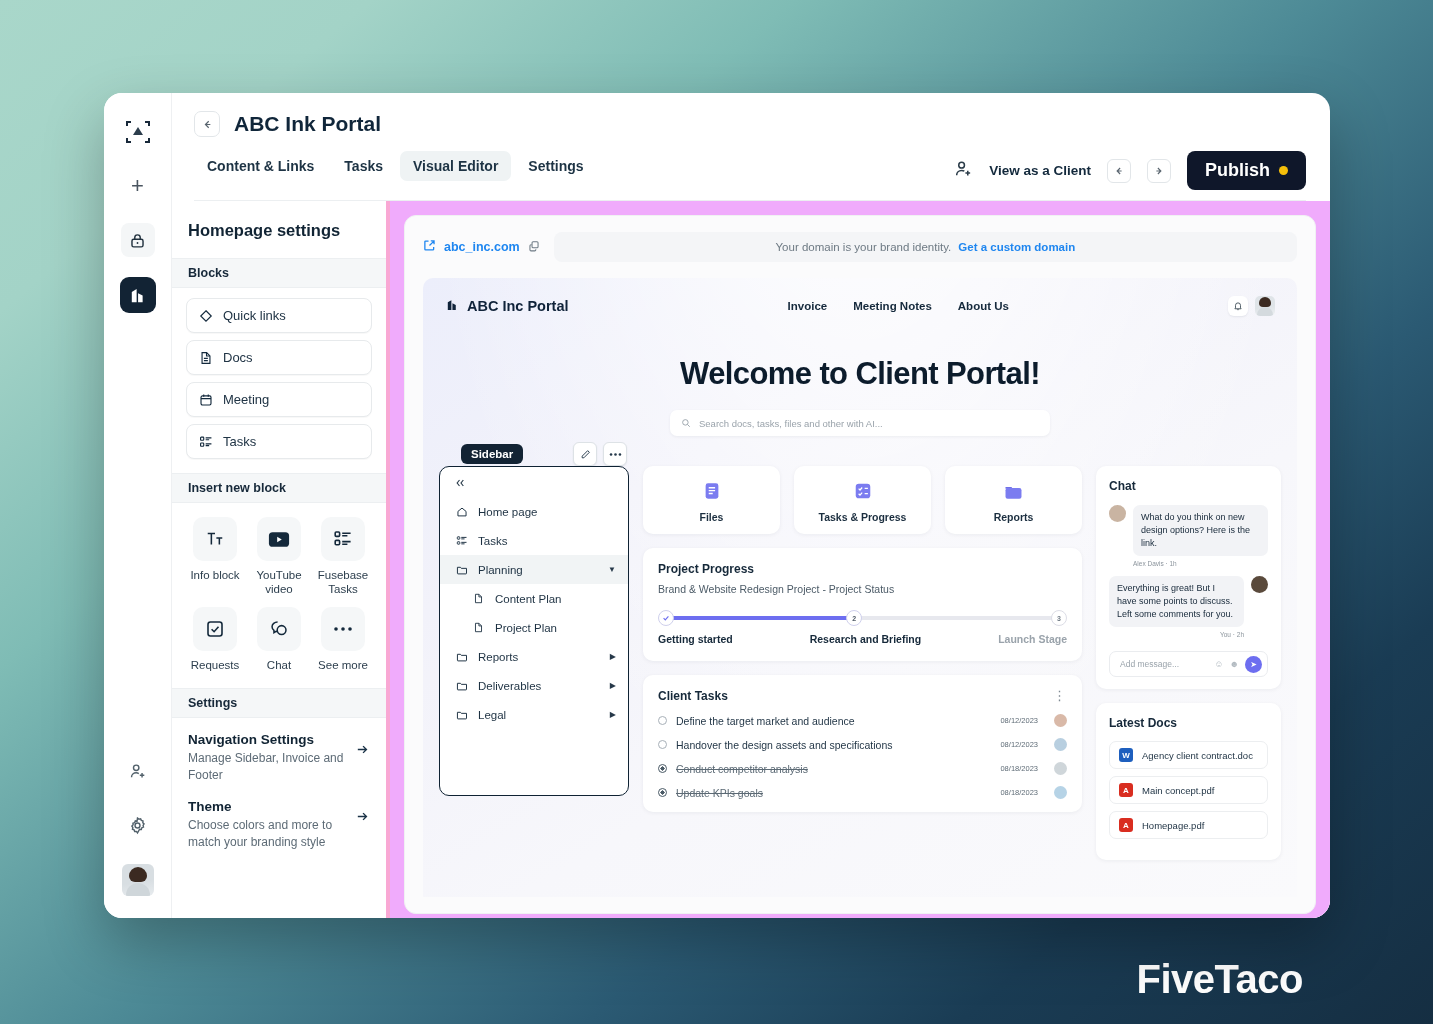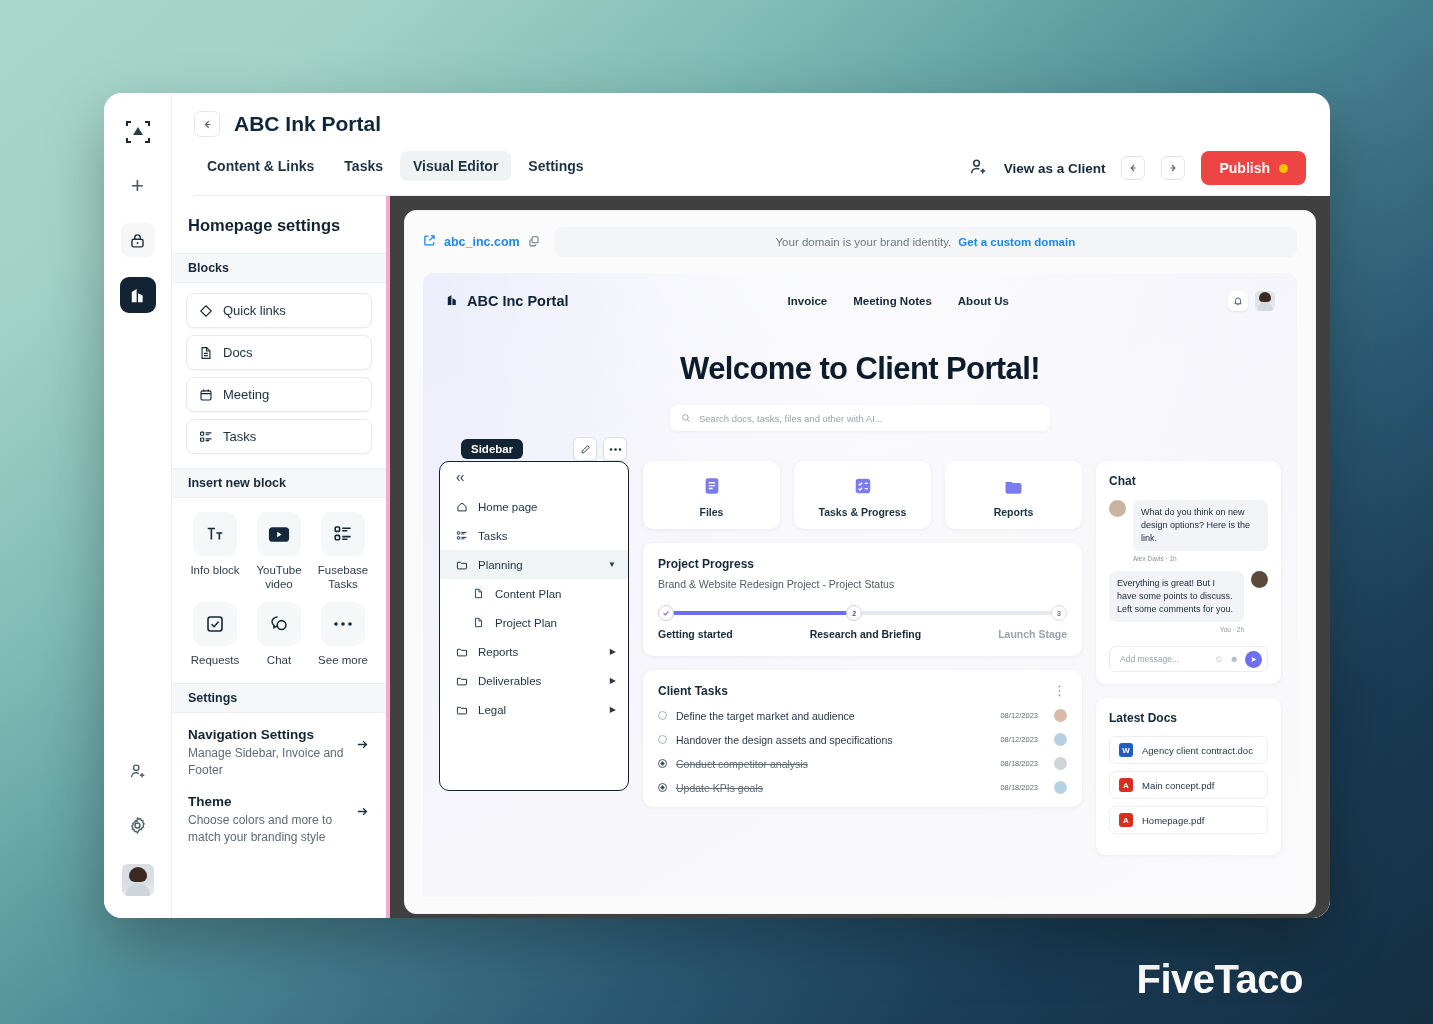--- a/index.html
+++ b/index.html
@@ -80,21 +80,21 @@
     padding: 7px 13px; border-radius: 7px;
   }
   .tab.active { background: #eff3f4; }
   .hdr-right { margin-left:auto; display:flex; align-items:center; gap: 16px; }
   .view-client { font-size: 13.5px; font-weight: bold; color:#13293c; }
   .nav-arrow {
     width: 24px; height: 24px; border:1px solid #e2e6e9; border-radius:6px;
     display:flex;align-items:center;justify-content:center;color:#5b6670;font-size:12px;background:#fff;
   }
   .publish {
-    background:#ef4444; color:#fff; font-size:14px; font-weight:bold;
+    background:#0f172a; color:#fff; font-size:18px; font-weight:bold;
     padding: 9px 18px; border-radius: 8px; display:flex; align-items:center; gap:9px;
   }
   .publish .dot { width:9px;height:9px;border-radius:50%;background:#f5bf0a; }
   
   .body { flex:1; display:flex; min-height:0; background:#fff; }
   
   .side {
     width: 218px; flex:0 0 218px; border-right:4px solid #f9a8d4;
     display:flex; flex-direction:column; overflow:hidden;
   }
@@ -131,21 +131,21 @@
   .toggle-row { display:flex; align-items:center; gap:11px; padding: 2px 16px 18px; }
   .toggle {
     width: 28px; height:15px; border-radius:8px; background:#8b9aa4; position:relative;
   }
   .toggle::after{
     content:""; position:absolute; right:2px; top:2px; width:11px;height:11px;
     border-radius:50%; background:#102232;
   }
   .toggle-label { font-size:13.5px; color:#17293a; }
   
-  .preview { flex:1; min-width:0; padding: 14px 14px 4px 14px; background:#404040; }
+  .preview { flex:1; min-width:0; padding: 14px 14px 4px 14px; background:#f0abfc; }
   .preview-inner {
     background:#fbfbfc; border:1px solid #f0f1f3; border-radius:12px;
     height: 100%; padding: 16px 18px 0; overflow:hidden; position:relative;
   }
   .domain-bar { display:flex; align-items:center; gap:14px; margin-bottom: 16px; }
   .domain-left { display:flex;align-items:center;gap:8px; }
   .domain-link { font-size:12.5px; font-weight:bold; color:#1e86f0; }
   .copy-ico { color:#6d7a84; }
   .domain-banner {
     flex:1; background:#f4f5f7; border-radius:8px; height:30px;

